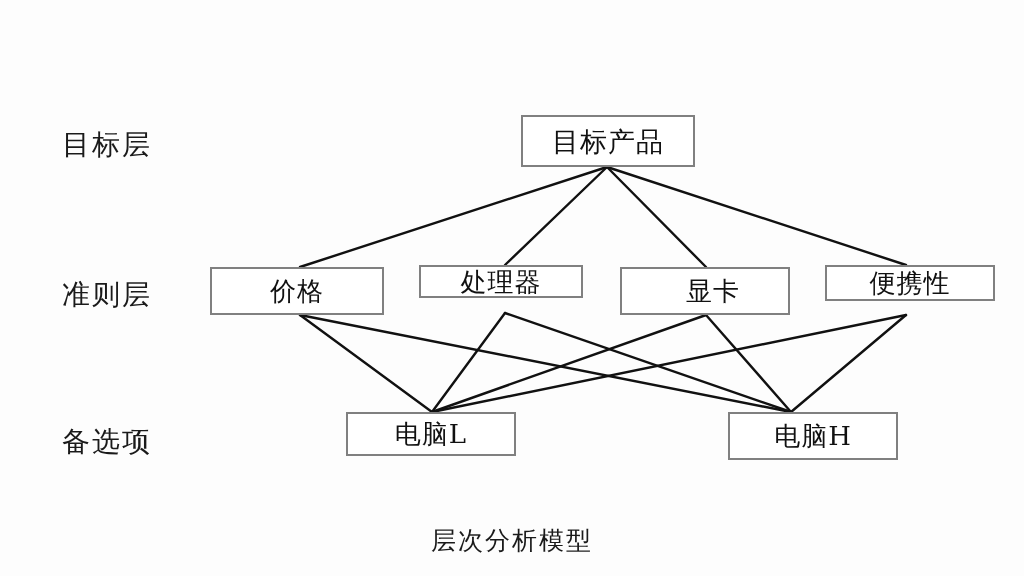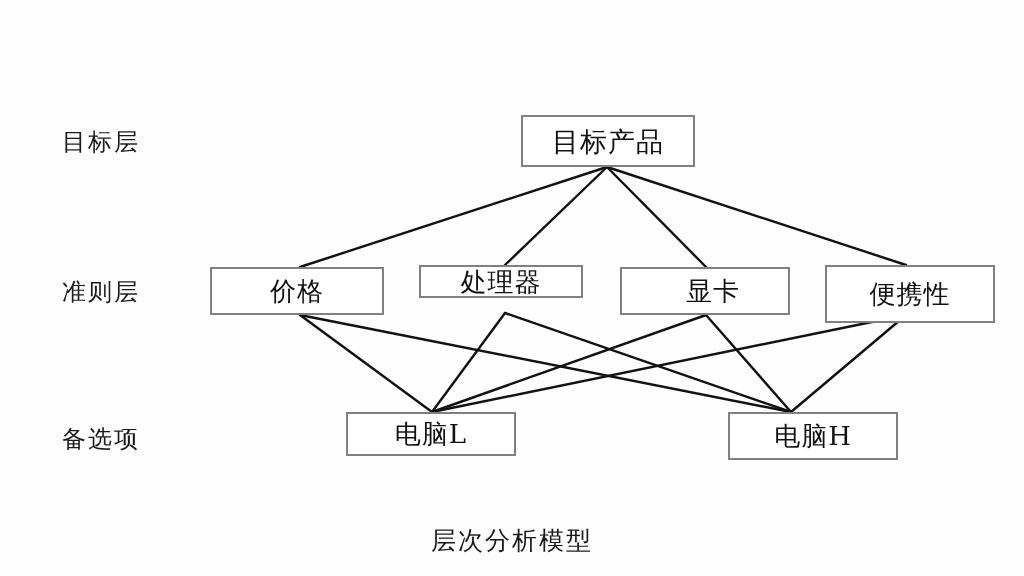--- a/index.html
+++ b/index.html
@@ -41,21 +41,21 @@
     z-index: 3;
   }
   .node-label {
     line-height: 1;
     white-space: nowrap;
   }
   .layer-label {
     position: absolute;
     color: #1a1a1a;
     font-family: "DejaVu Sans", "Liberation Sans", sans-serif;
-    font-size: 24px;
+    font-size: 28px;
     letter-spacing: 2px;
     white-space: nowrap;
     z-index: 2;
     text-align: right;
   }
   #caption {
     position: absolute;
     left: 0;
     top: 524px;
     width: 1024px;
@@ -112,21 +112,21 @@
 
   <div class="node" id="node-c0" style="left: 210px; top: 267px; width: 174px; height: 48px; border-color: rgb(128, 128, 128);">
     <span class="node-label">价格</span>
   </div>
   <div class="node" id="node-c1" style="left: 419px; top: 265px; width: 164px; height: 33px; border-color: rgb(128, 128, 128);">
     <span class="node-label">处理器</span>
   </div>
   <div class="node" id="node-c2" style="left: 620px; top: 267px; width: 170px; height: 48px; border-color: rgb(128, 128, 128); padding-left: 16px;">
     <span class="node-label">显卡</span>
   </div>
-  <div class="node" id="node-c3" style="left: 825px; top: 265px; width: 170px; height: 58px; border-color: rgb(128, 128, 128);">
+  <div class="node" id="node-c3" style="left: 825px; top: 265px; width: 170px; height: 36px; border-color: rgb(128, 128, 128);">
     <span class="node-label">便携性</span>
   </div>
 
   <div class="node" id="node-a0" style="left: 346px; top: 412px; width: 170px; height: 44px; border-color: rgb(128, 128, 128);">
     <span class="node-label">电脑L</span>
   </div>
   <div class="node" id="node-a1" style="left: 728px; top: 412px; width: 170px; height: 48px; border-color: rgb(128, 128, 128);">
     <span class="node-label">电脑H</span>
   </div>
 

